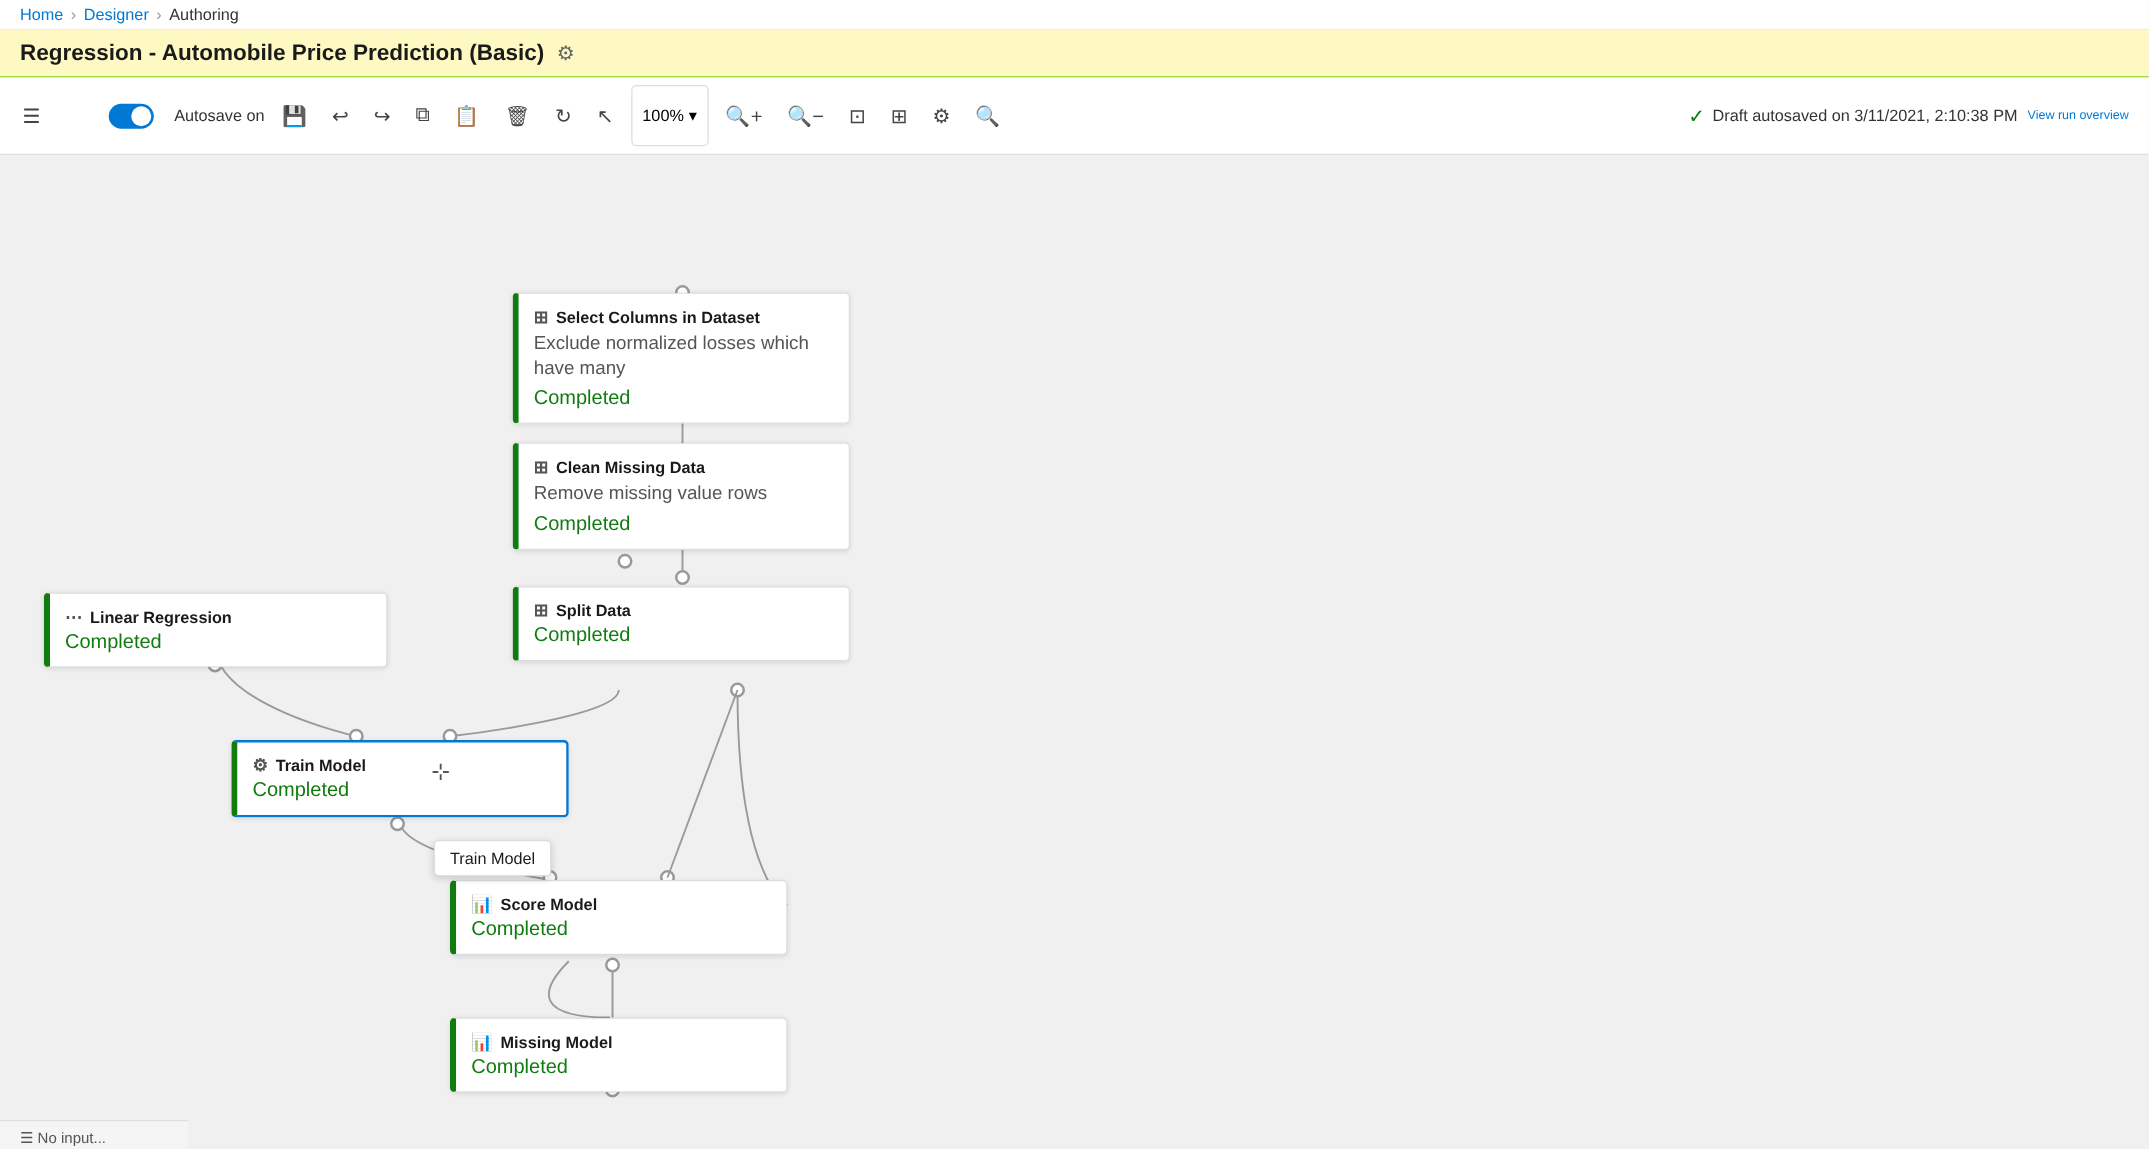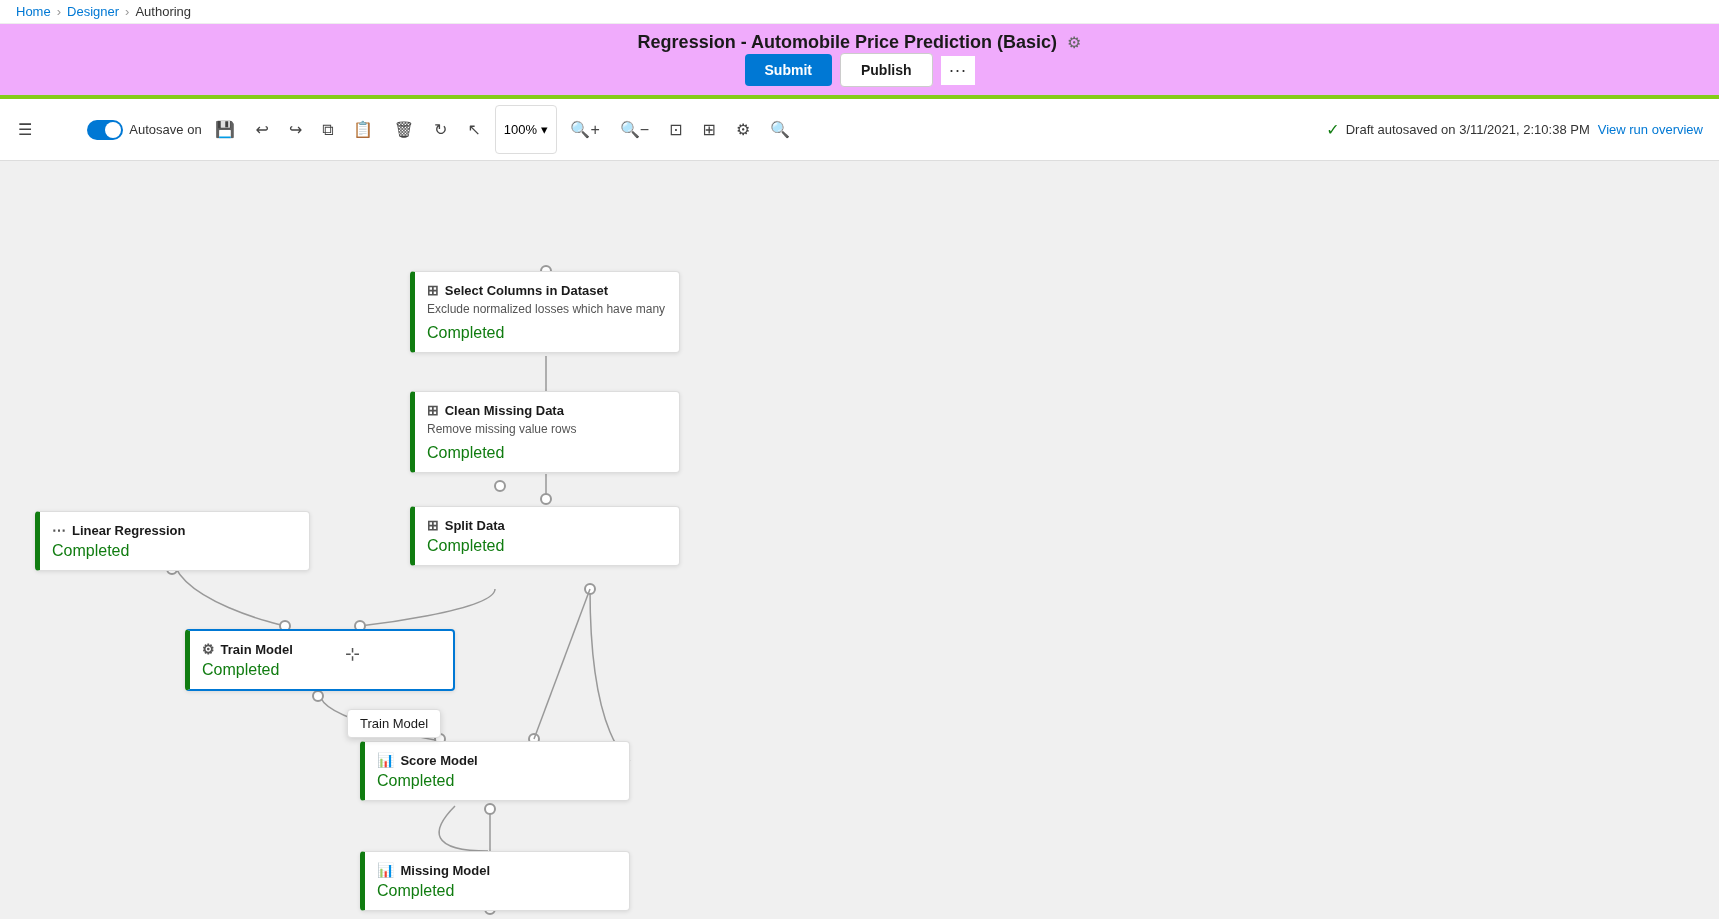--- a/index.html
+++ b/index.html
@@ -11,21 +11,21 @@
       padding: 4px 16px; background: white; font-size: 13px; color: #666;
       border-bottom: 1px solid #eee;
     }
     .breadcrumb a { color: #0078d4; text-decoration: none; }
     .breadcrumb .sep { color: #999; }
     .breadcrumb .current { color: #333; }
 
     
     .title-bar {
       display: flex; align-items: center; justify-content: space-between;
-      padding: 8px 16px; background: #f0abfc; border-bottom: 4px solid #84cc16; flex-direction: column;
+      padding: 8px 16px; background: #fef9c3; border-bottom: 1px solid #84cc16;
     }
     .title-left { display: flex; align-items: center; gap: 10px; }
     .page-title { font-size: 18px; font-weight: 600; color: #1a1a1a; }
     .settings-icon { color: #666; font-size: 16px; cursor: pointer; }
     .title-right { display: flex; align-items: center; gap: 8px; }
     .btn-submit {
       background: #0078d4; color: white; border: none;
       padding: 8px 20px; border-radius: 4px; font-size: 14px; font-weight: 600; cursor: pointer;
     }
     .btn-publish {
@@ -38,41 +38,41 @@
     }
 
     
     .toolbar {
       display: flex; align-items: center; gap: 4px;
       padding: 6px 12px; background: white; border-bottom: 1px solid #ddd;
       position: relative;
     }
     .toolbar-left { display: flex; align-items: center; gap: 8px; }
     .toolbar-right { position: absolute; right: 16px; display: flex; align-items: center; gap: 8px; }
-    .autosave-toggle { display: flex; align-items: center; gap: 6px; font-size: 13px; color: #333; padding-left: 41px; }
+    .autosave-toggle { display: flex; align-items: center; gap: 16px; font-size: 13px; color: #333; padding-left: 41px; }
     .toggle-switch {
       width: 36px; height: 20px; background: #0078d4; border-radius: 10px;
       position: relative; cursor: pointer;
     }
     .toggle-switch::after {
       content: ''; position: absolute; top: 2px; right: 2px;
       width: 16px; height: 16px; background: white; border-radius: 50%;
     }
     .toolbar-btn {
       background: none; border: none; color: #444; font-size: 16px;
       cursor: pointer; padding: 4px 6px; border-radius: 3px;
     }
     .zoom-control {
       display: flex; align-items: center; gap: 4px;
       border: 1px solid #ddd; border-radius: 4px; padding: 16px 8px;
       font-size: 13px; cursor: pointer;
     }
     .autosave-status { display: flex; align-items: center; gap: 6px; font-size: 13px; color: #333; }
     .autosave-status .check { color: #107c10; font-size: 16px; }
-    .view-run-link { color: #0078d4; text-decoration: none; font-size: 13px; cursor: pointer; }
+    .view-run-link { color: #0078d4; text-decoration: none; font-size: 10px; cursor: pointer; }
 
     
     .canvas {
       position: relative; width: 1719px; height: calc(919px - 120px);
       background: #f0f0f0; overflow: hidden;
     }
 
     
     .node {
       position: absolute;
@@ -82,21 +82,21 @@
       border-left: 5px solid #107c10;
       padding: 10px 12px;
       min-width: 150px;
       box-shadow: 0 1px 4px rgba(0,0,0,0.1);
       font-size: 13px;
     }
     .node-title {
       display: flex; align-items: center; gap: 6px;
       font-weight: 600; color: #1a1a1a; margin-bottom: 4px; font-size: 13px;
     }
-    .node-desc { color: #555; font-size: 12px; margin-bottom: 6px; line-height: 1.3; }
+    .node-desc { color: #555; font-size: 15px; margin-bottom: 6px; line-height: 1.3; }
     .node-status { color: #107c10; font-size: 16px; font-weight: 500; }
     .node-icon { font-size: 14px; color: #555; }
 
     
     .node-selected {
       border: 2px solid #0078d4;
       border-left: 5px solid #107c10;
     }
 
     
@@ -136,25 +136,20 @@
   <span class="sep">›</span>
   <a href="#">Designer</a>
   <span class="sep">›</span>
   <span class="current">Authoring</span>
 </div>
 
 <div class="title-bar">
   <div class="title-left">
     <span class="page-title">Regression - Automobile Price Prediction (Basic)</span>
     <span class="settings-icon">⚙</span>
-  </div>
-  <div class="title-right">
-    <button class="btn-submit">Submit</button>
-    <button class="btn-publish">Publish</button>
-    <button class="btn-more">···</button>
   </div>
 </div>
 
 <div class="toolbar">
   <div class="toolbar-left">
     <button class="toolbar-btn">☰</button>
     <div class="autosave-toggle">
       <div class="toggle-switch"></div>
       <span>Autosave on</span>
     </div>

